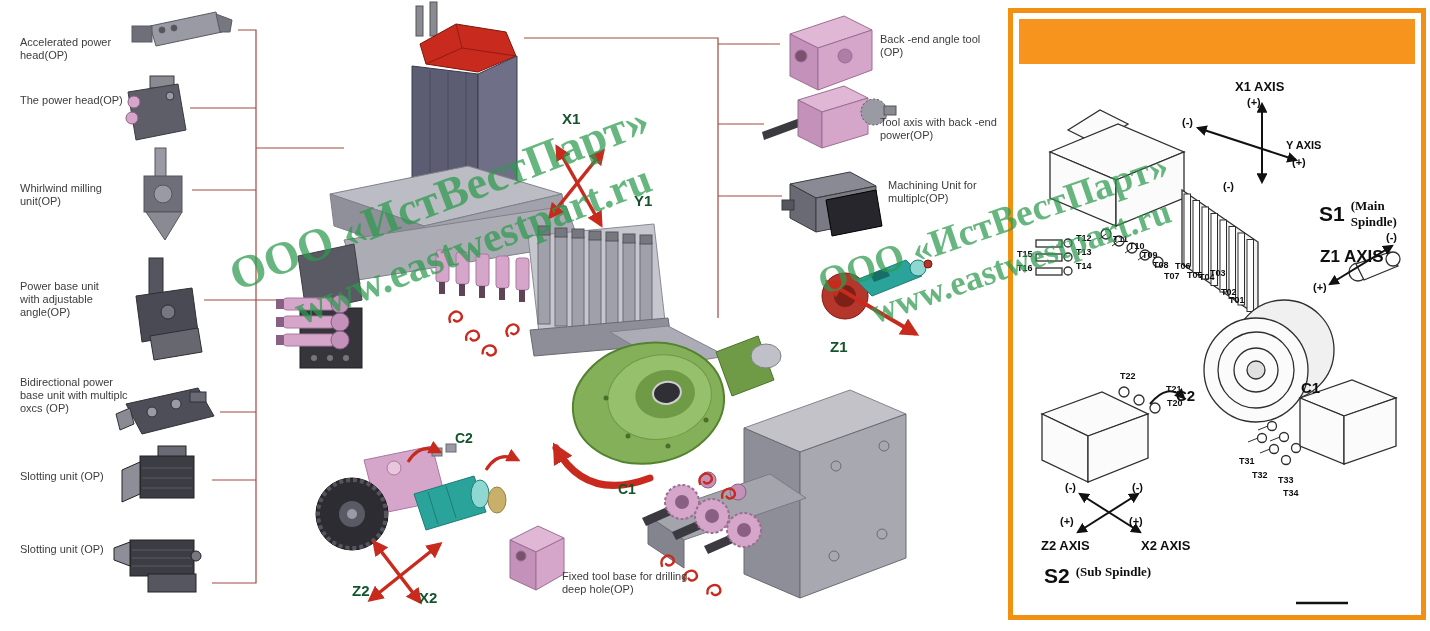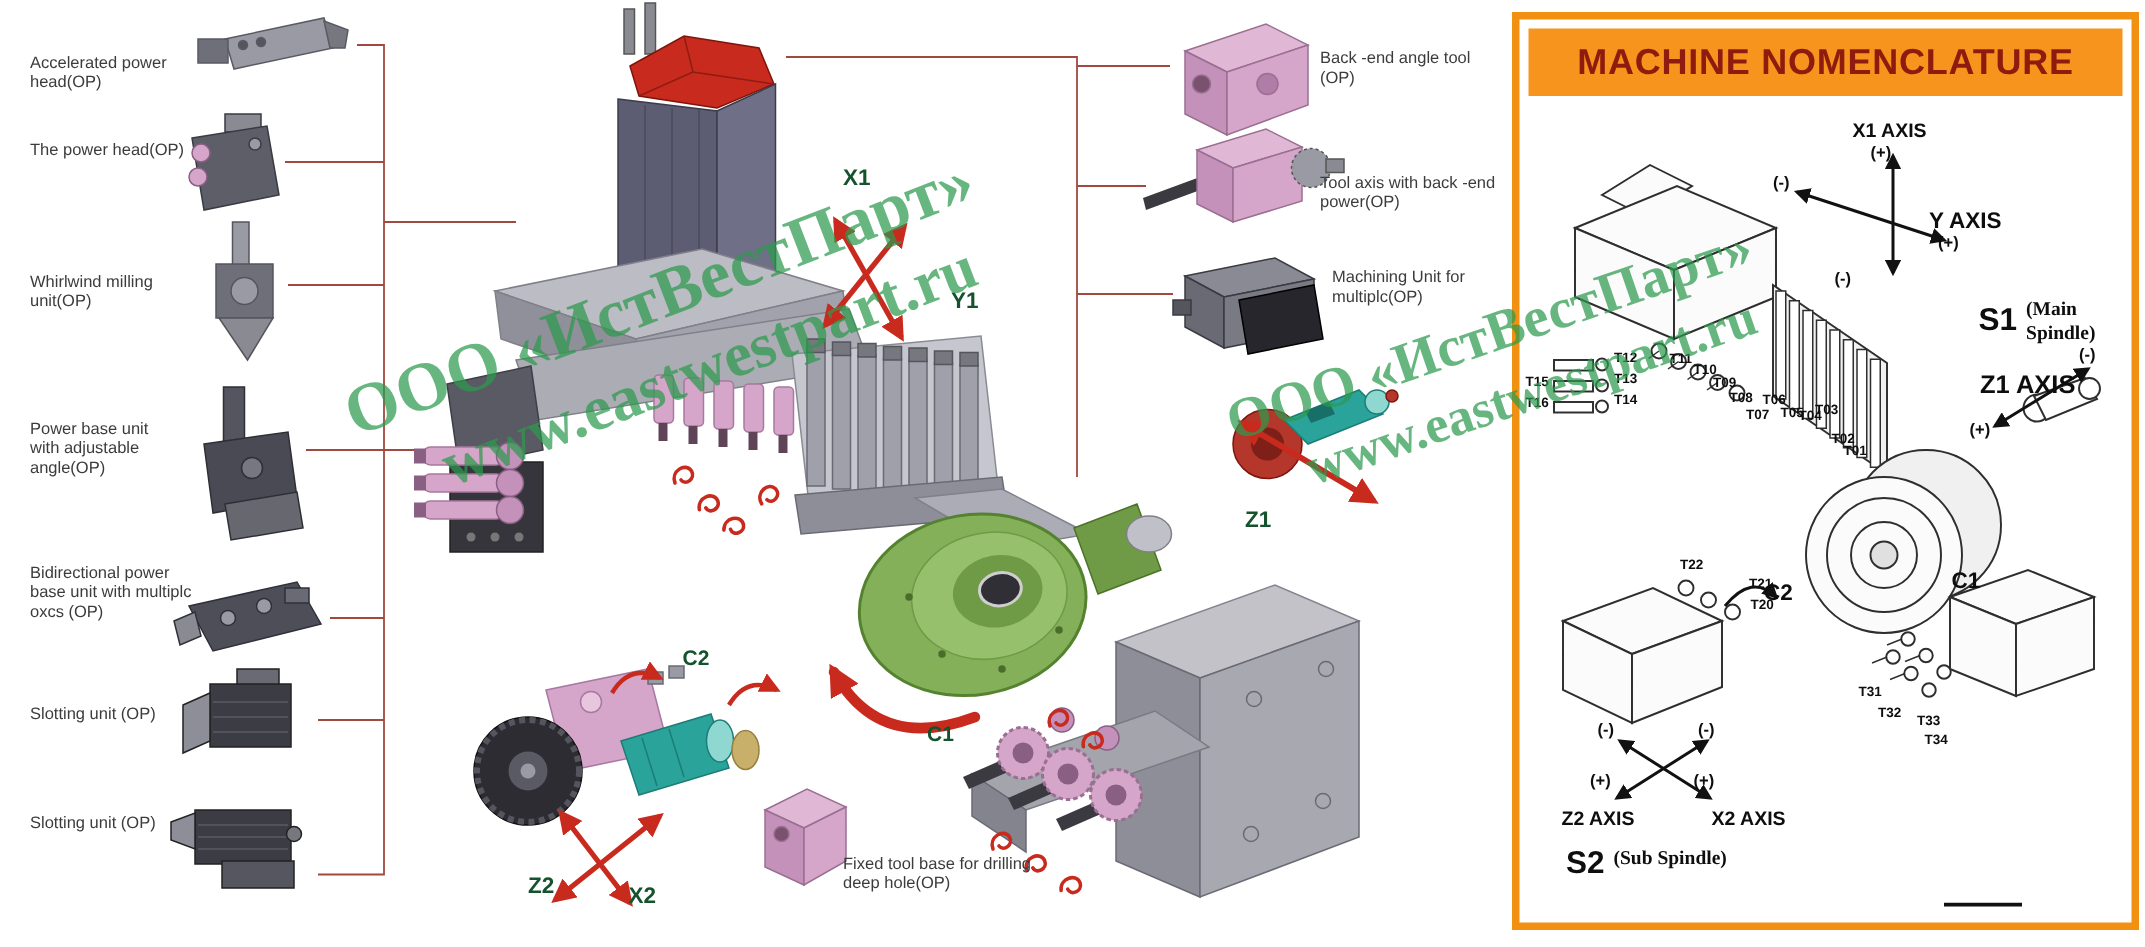--- a/index.html
+++ b/index.html
@@ -29,21 +29,21 @@
   .rp1{left:880px;top:33px;width:112px}.rp2{left:880px;top:116px;width:122px}
   .rp3{left:888px;top:179px;width:112px}
   .bp1{left:562px;top:570px;width:128px}
   
   .ax-x1{left:562px;top:110px}.ax-y1{left:634px;top:192px}.ax-z1{left:830px;top:338px}
   .ax-c2{left:455px;top:430px;font-size:14px}.ax-c1{left:618px;top:481px;font-size:14px}
   .ax-z2{left:352px;top:582px}.ax-x2{left:419px;top:589px}
   
   .p-x1axis{left:1235px;top:79px;font-size:13px}
   .p-plus-x1{left:1247px;top:96px}.p-minus-y{left:1182px;top:116px}
-  .p-yaxis{left:1286px;top:139px;font-size:15px}
+  .p-yaxis{left:1286px;top:139px;font-size:11px}
   .p-plus-y{left:1292px;top:156px}.p-minus-x1{left:1223px;top:180px}
   .p-s1{left:1319px;top:198px;display:flex;align-items:center;gap:6px}
   .p-minus-z1{left:1386px;top:231px}
   .p-z1axis{left:1320px;top:247px;font-size:17px}
   .p-plus-z1{left:1313px;top:281px}
   .p-c1{left:1301px;top:379px;font-size:15px}
   .p-c2{left:1176px;top:387px;font-size:15px}
   .t12{left:1076px;top:233px}.t15{left:1017px;top:249px}.t13{left:1076px;top:247px}
   .t16{left:1017px;top:263px}.t14{left:1076px;top:261px}.t11{left:1113px;top:234px}
   .t10{left:1129px;top:241px}.t09{left:1142px;top:250px}.t08{left:1153px;top:260px}
@@ -65,21 +65,20 @@
   .wm2{left:812px;top:262px;transform:rotate(-19deg);transform-origin:left top;font-size:38px;}
   .wm2 .wm-l2{margin-left:40px;font-size:35px;margin-top:4px;}
 </style>
 </head>
 <body>
 
 <div class="stage">
 
   <div class="panel-box"></div>
   <div class="panel-header"></div>
-  <div class="panel-title">MACHINE NOMENCLATURE</div>
 
   <svg class="art" width="1430" height="631" viewBox="0 0 1430 631" xmlns="http://www.w3.org/2000/svg">
     <defs>
       <marker id="mr" viewBox="0 0 10 10" refX="8" refY="5" markerWidth="4.6" markerHeight="4.6" orient="auto-start-reverse">
           <path d="M0,0L10,5L0,10Z" fill="#c92a1e"></path>
         </marker>
       <marker id="mrL" viewBox="0 0 10 10" refX="7" refY="5" markerWidth="3" markerHeight="3" orient="auto-start-reverse">
           <path d="M0,0L10,5L0,10Z" fill="#c92a1e"></path>
         </marker>
       <marker id="mb" viewBox="0 0 10 10" refX="8" refY="5" markerWidth="5.4" markerHeight="5.4" orient="auto-start-reverse">

